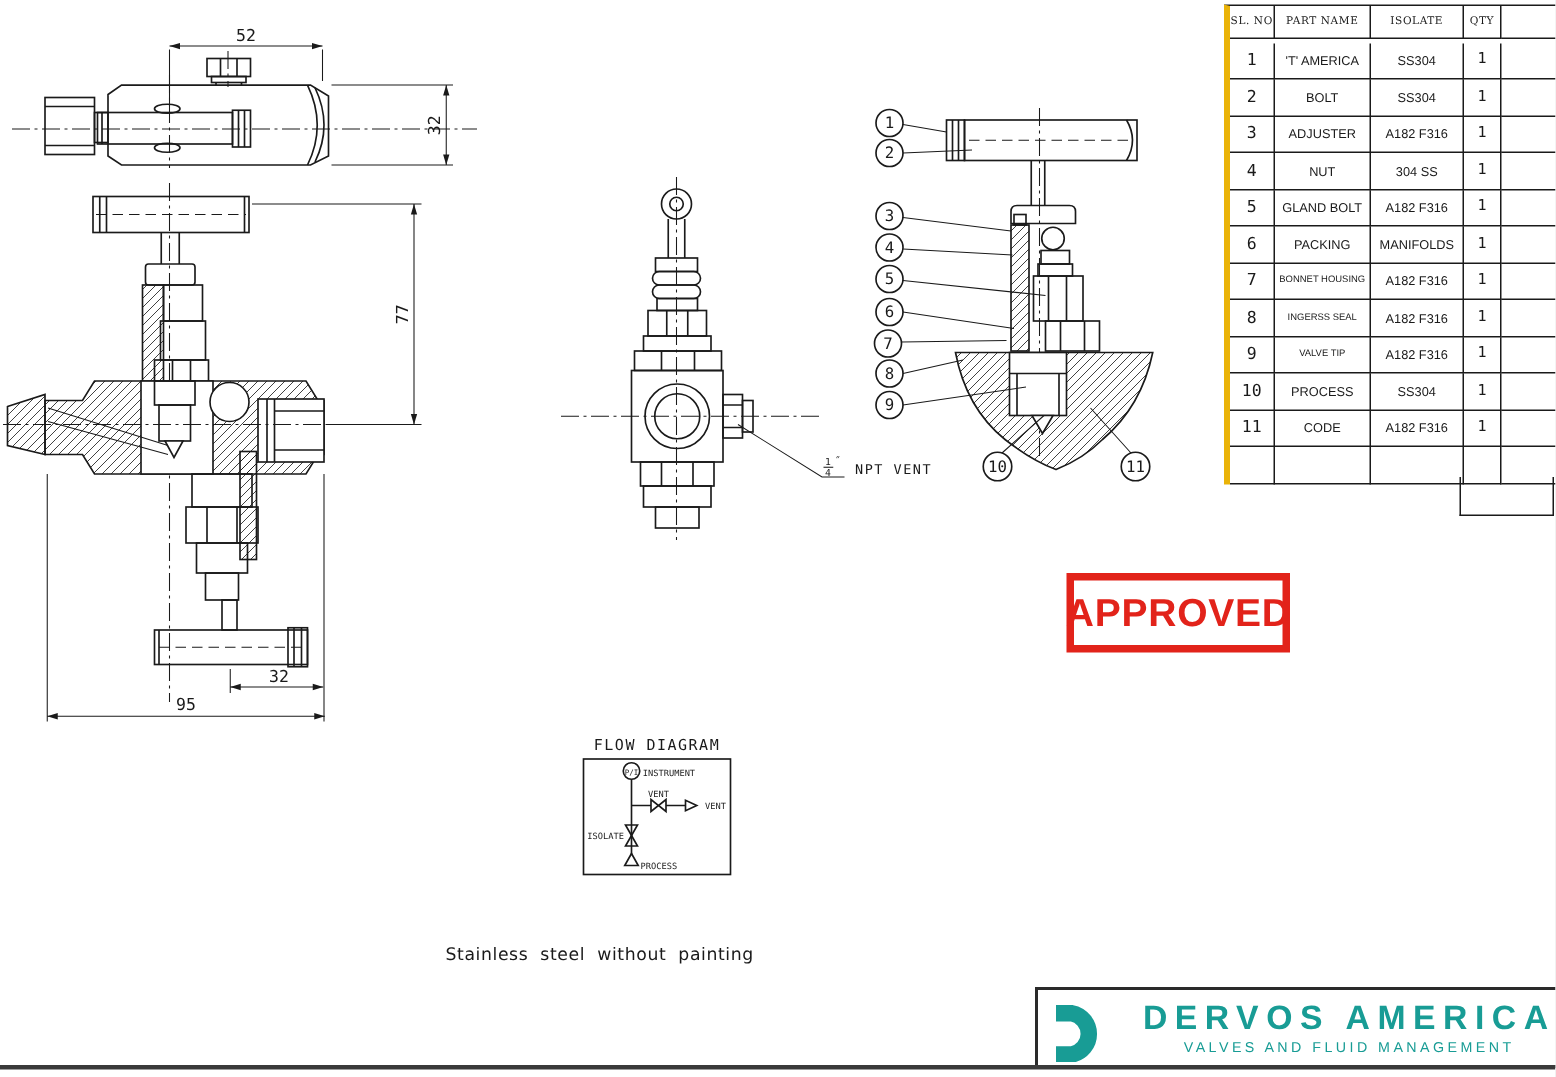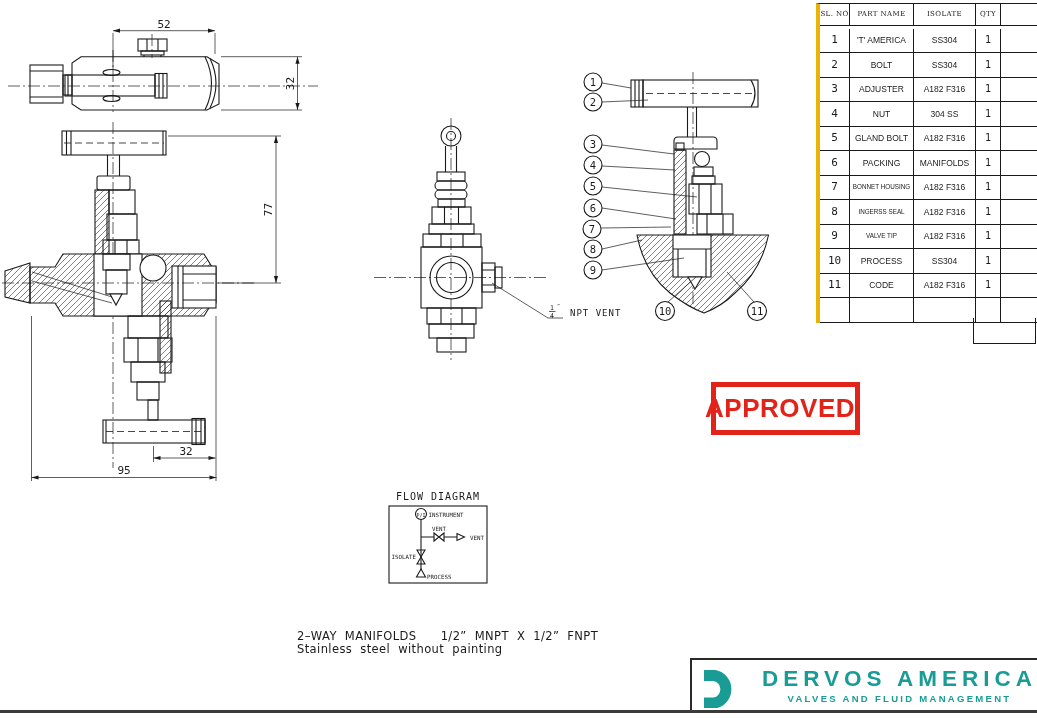--- a/index.html
+++ b/index.html
@@ -23,34 +23,34 @@
              font-size:8.5px;line-height:8.5px;overflow:hidden;}
   .ptable .hd{height:21px;font-family:"DejaVu Serif",serif;font-size:7px;letter-spacing:.4px;}
   .ptable .num{font-family:"DejaVu Sans Mono",monospace;font-size:11px;}
   .ptable .qty{font-family:"DejaVu Sans Mono",monospace;font-size:10px;}
   .ptable .sm{font-size:6.3px;}
   .tbl-ext{position:absolute;left:973px;top:318px;width:61px;height:25px;
            border-left:1px solid #1a1a1a;border-right:1px solid #1a1a1a;border-bottom:1px solid #1a1a1a;}
 
   
   .stamp{position:absolute;left:711px;top:382px;width:149px;height:53px;box-sizing:border-box;
-         border:5px solid #e2231a;display:flex;align-items:center;justify-content:flex-end;}
+         border:5px solid #e2231a;display:flex;align-items:center;justify-content:center;}
   .stamp span{font-weight:bold;font-size:26px;letter-spacing:.5px;color:#e2231a;}
 
   
   .tblock{position:absolute;left:297px;top:630px;font-family:"DejaVu Sans",sans-serif;}
   .tblock .tline{font-size:11.5px;line-height:13.2px;letter-spacing:.4px;word-spacing:4px;white-space:pre;}
 
   
   .logobox{position:absolute;left:690px;top:658px;width:380px;height:54px;box-sizing:border-box;
            border:2px solid #2a2a2a;background:#fff;display:flex;align-items:center;}
   .logomark{margin-left:5px;flex:0 0 auto;}
   .logotxt{flex:1;display:flex;flex-direction:column;align-items:center;margin-right:6px;}
   .logoname{font-weight:bold;font-size:22.5px;letter-spacing:5px;color:#189c95;white-space:nowrap;}
-  .logotag{font-weight:bold;font-size:9.5px;letter-spacing:2.3px;color:#189c95;margin-top:1px;white-space:nowrap;}
+  .logotag{font-weight:normal;font-size:9.5px;letter-spacing:2.3px;color:#189c95;margin-top:1px;white-space:nowrap;}
 
   .sheetline{position:absolute;left:0;top:710px;width:1037px;height:3px;background:#3a3a3a;}
 </style>
 </head>
 <body>
 
 <div class="sheet">
 
   <svg width="1037" height="718" viewBox="0 0 1037 718" style="position:absolute;left:0;top:0;">
     <defs>
@@ -359,21 +359,20 @@
     <div class="c"></div>
     <div class="c"></div>
   </div>
   <div class="tbl-ext"></div>
 
   <div class="stamp">
     <span>APPROVED</span>
   </div>
 
   <div class="tblock">
-    <div class="tline">2–WAY MANIFOLDS   1/2” MNPT X 1/2” FNPT</div>
     <div class="tline">Stainless steel without painting</div>
   </div>
 
   <div class="logobox">
     <svg class="logomark" width="40" height="46" viewBox="0 0 40 46">
       <path d="M7 13.5 H17.5 A14 14 0 0 1 17.5 41 H7" fill="none" stroke="#189c95" stroke-width="11"></path>
     </svg>
     <div class="logotxt">
       <div class="logoname">DERVOS AMERICA</div>
       <div class="logotag">VALVES AND FLUID MANAGEMENT</div>

